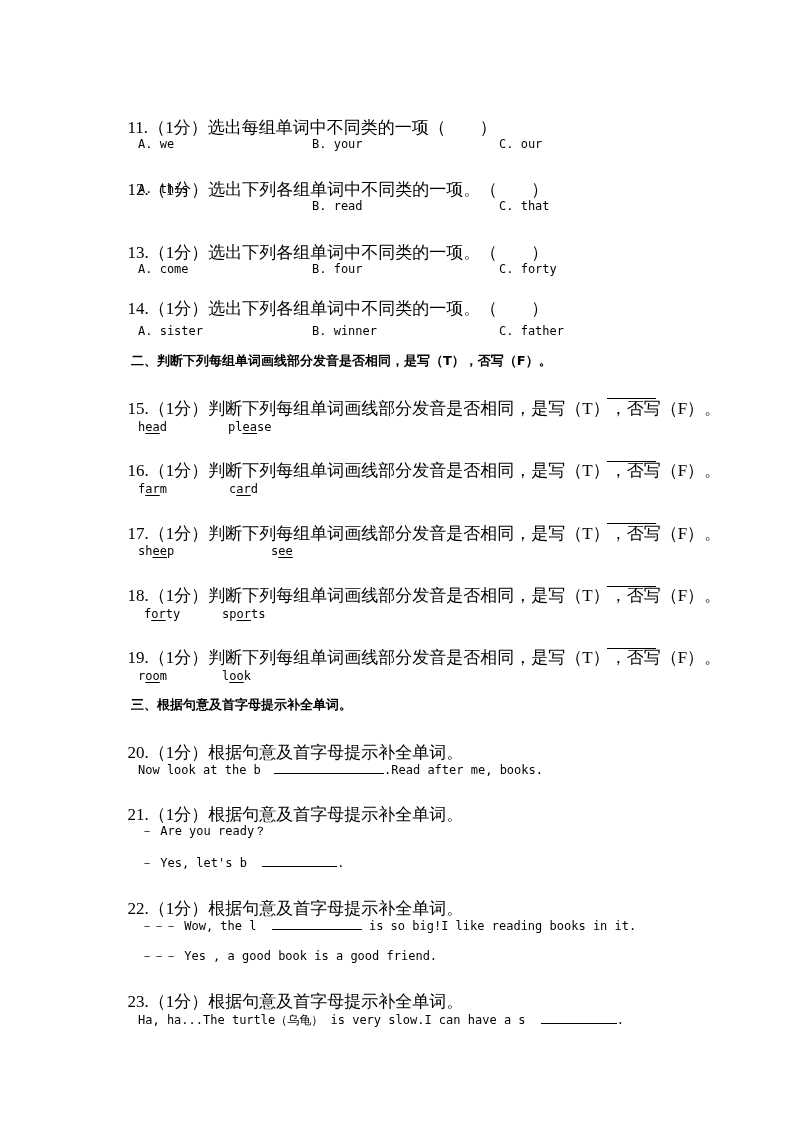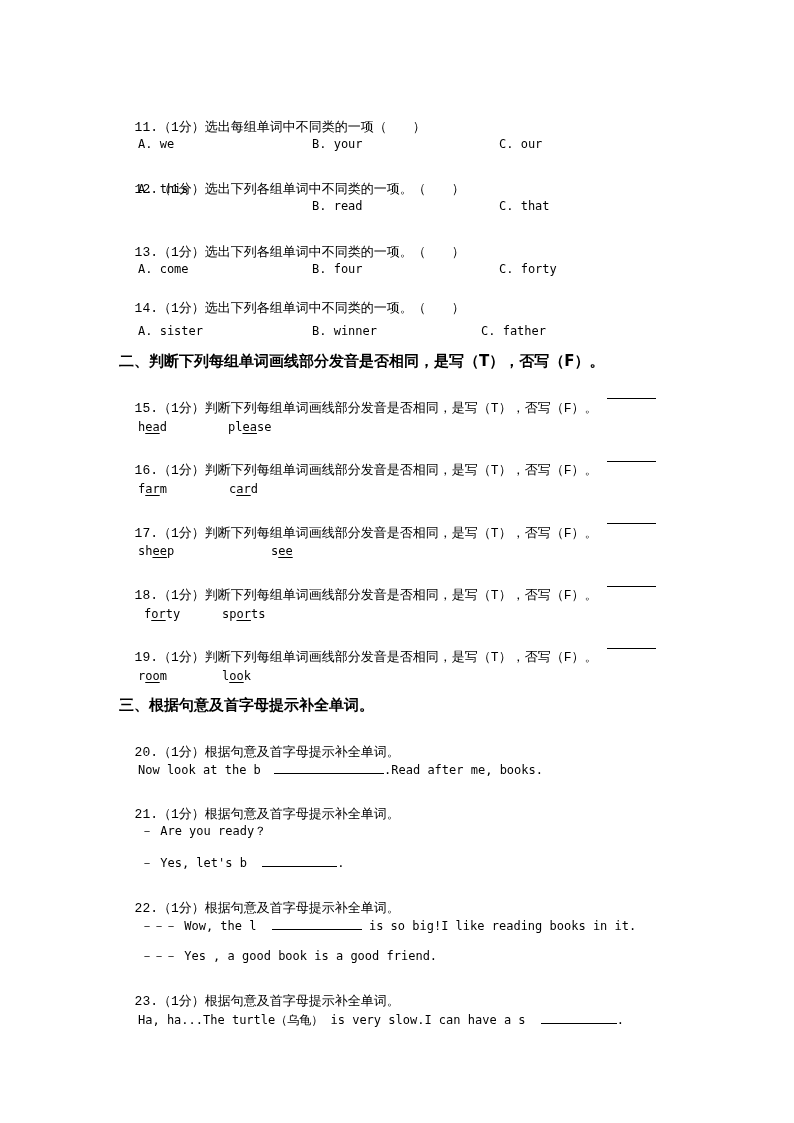--- a/index.html
+++ b/index.html
@@ -1,20 +1,20 @@
 <!DOCTYPE html>
 <html><head>
   <meta charset="utf-8">
   <style>
     html, body { margin: 0; padding: 0; background: #ffffff; }
     body { width: 794px; height: 1123px; position: relative; overflow: hidden;
            font-family: "DejaVu Sans Mono", "Liberation Mono", monospace; color: #000; }
     .line { position: absolute; left: 119px; white-space: pre; font-size: 12.5px; line-height: 16px; }
-    .q { font-family: Liberation Mono, monospace; font-size: 13px; }
-    .sec { font-family: "DejaVu Sans", "Liberation Sans", sans-serif; font-weight: bold; font-size: 15px; }
+    .q { font-family: Liberation Serif, serif; font-size: 17px; }
+    .sec { font-family: "DejaVu Sans", "Liberation Sans", sans-serif; font-weight: bold; font-size: 13px; margin-left: 12px; }
     .opt { position: absolute; white-space: pre; font-family: "DejaVu Sans Mono", "Liberation Mono", monospace; font-size: 12px; }
     .blank-r { position: absolute; left: 607px; width: 49px; border-bottom: 1px solid #000; height: 0; }
     .u { text-decoration: underline; text-underline-offset: 2px; text-align: center; }
     .inl-blank { display: inline-block; border-bottom: 1px solid #000; height: 12px; vertical-align: baseline; }
   </style>
 </head>
 <body>
 
 <div class="line q" style="top:104px;">
   <span>11.</span><span>（1分）</span><span>选出每组单词中不同类的一项（　　）</span>
@@ -35,21 +35,21 @@
 </div>
 <div class="opt" style="left:138px;top:262px;">A. come</div>
 <div class="opt" style="left:312px;top:262px;">B. four</div>
 <div class="opt" style="left:499px;top:262px;">C. forty</div>
 
 <div class="line q" style="top:285px;">
   <span>14.</span><span>（1分）</span><span>选出下列各组单词中不同类的一项。（　　）</span>
 </div>
 <div class="opt" style="left:138px;top:324px;">A. sister</div>
 <div class="opt" style="left:312px;top:324px;">B. winner</div>
-<div class="opt" style="left:481px;top:324px;">C. father</div>
+<div class="opt" style="left:499px;top:324px;">C. father</div>
 
 <div class="line sec" style="top:353px;">二、判断下列每组单词画线部分发音是否相同，是写（T），否写（F）。</div>
 
 <div class="line q" style="top:385px;">
   <span>15.</span><span>（1分）</span><span>判断下列每组单词画线部分发音是否相同，是写（T），否写（F）。</span>
 </div>
 <div class="blank-r" style="top:398px;"></div>
 <div class="opt" style="left:138px;top:420px;"><span>h</span><span class="u">ea</span><span>d</span></div>
 <div class="opt" style="left:228px;top:420px;"><span>pl</span><span class="u">ea</span><span>se</span></div>
 

